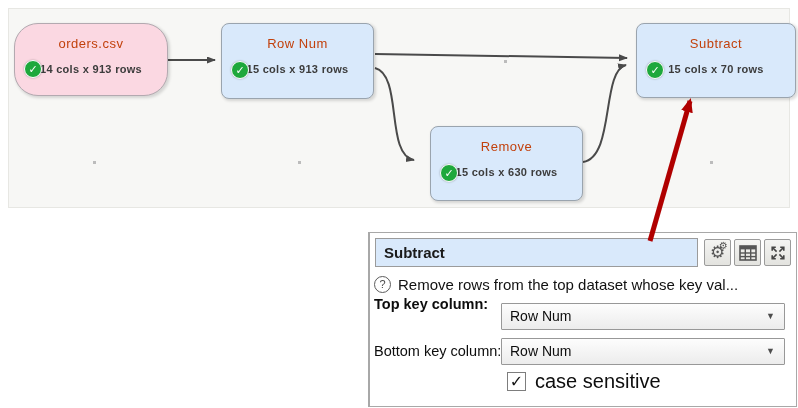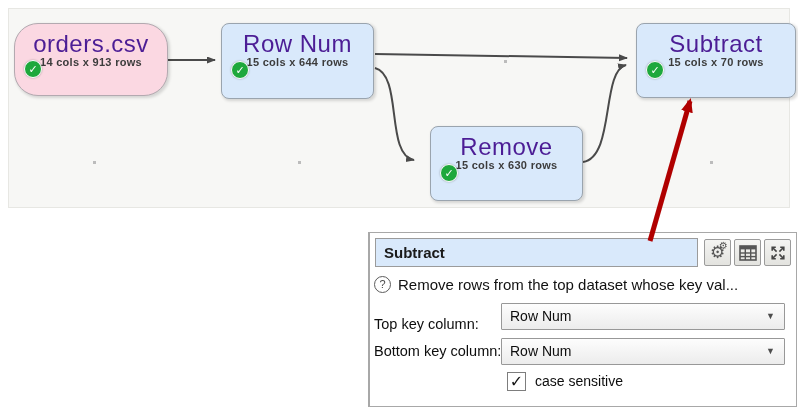--- a/index.html
+++ b/index.html
@@ -16,25 +16,25 @@
   }
   .grid-dot{position:absolute;width:3px;height:3px;background:#bcbcbc;}
   .node{
     position:absolute;box-sizing:border-box;text-align:center;
     border:1px solid #9aa4ae;box-shadow:1.5px 1.5px 3px rgba(0,0,0,.14);
     padding-top:9px;
   }
   .node-source{background:#fbd8e2;border-radius:24px;border-color:#b3a9b0;}
   .node-transform{background:#d9e9fb;border-radius:8px;}
   .node-title{
-    font-size:24px;color:#4c1d95;letter-spacing:.5px;line-height:22px;
+    font-size:13px;color:#c2410c;letter-spacing:.5px;line-height:22px;
     white-space:nowrap;
   }
   .node-sub{
-    font-size:11px;font-weight:700;color:#3c3c3c;letter-spacing:.3px;margin-top:1px;
+    font-size:11px;font-weight:700;color:#3c3c3c;letter-spacing:.3px;margin-top:8px;
   }
   .status-badge{
     position:absolute;left:9px;top:37px;width:18px;height:18px;border-radius:50%;
     background:#1ea83c;border:1px solid #ffffff;box-sizing:border-box;
     color:#fff;font-size:11px;font-weight:700;line-height:16px;text-align:center;
     box-shadow:0 0 2px rgba(0,0,0,.35);
   }
   .connectors{position:absolute;left:0;top:0;width:782px;height:200px;pointer-events:none;}
   
   .annotation{position:absolute;left:0;top:0;width:798px;height:408px;pointer-events:none;z-index:60;}
@@ -68,21 +68,21 @@
     position:absolute;left:131px;right:11px;height:27px;box-sizing:border-box;
     background:linear-gradient(#fdfdfd,#ececec);border:1px solid #989898;border-radius:1px;
     font-size:14px;color:#0d0d0d;line-height:25px;padding-left:8px;cursor:pointer;
   }
   .dd-arrow{position:absolute;right:9px;top:0;font-size:9px;color:#4d4d4d;line-height:25px;}
   .checkbox{
     position:absolute;left:137px;top:139px;width:19px;height:19px;box-sizing:border-box;
     background:#fff;border:1px solid #7d7d7d;text-align:center;cursor:pointer;
   }
   .checkbox .mark{font-size:16px;font-weight:700;color:#111;line-height:17px;}
-  .checkbox-label{position:absolute;left:165px;top:138px;font-size:14px;color:#0d0d0d;line-height:21px;text-align:center;}
+  .checkbox-label{position:absolute;left:165px;top:138px;font-size:20px;color:#0d0d0d;line-height:21px;text-align:center;}
 </style>
 </head>
 <body>
 
 <div class="canvas">
 
   <div class="grid-dot" style="left:84px;top:51px"></div>
   <div class="grid-dot" style="left:289px;top:51px"></div>
   <div class="grid-dot" style="left:495px;top:51px"></div>
   <div class="grid-dot" style="left:701px;top:51px"></div>
@@ -105,21 +105,21 @@
 
   <div class="node node-source" style="left:5px;top:14px;width:154px;height:73px;">
     <span class="status-badge" style="top:36px">✓</span>
     <div class="node-title">orders.csv</div>
     <div class="node-sub">14 cols x 913 rows</div>
   </div>
 
   <div class="node node-transform" style="left:212px;top:14px;width:153px;height:76px;">
     <span class="status-badge">✓</span>
     <div class="node-title">Row Num</div>
-    <div class="node-sub">15 cols x 644 rows</div>
+    <div class="node-sub">15 cols x 913 rows</div>
   </div>
 
   <div class="node node-transform" style="left:421px;top:117px;width:153px;height:75px;">
     <span class="status-badge">✓</span>
     <div class="node-title">Remove</div>
     <div class="node-sub">15 cols x 630 rows</div>
   </div>
 
   <div class="node node-transform" style="left:627px;top:14px;width:160px;height:75px;">
     <span class="status-badge">✓</span>
@@ -154,21 +154,21 @@
       <path d="M9.4,6.6 L13.8,2.2 M10.2,2.2 L13.8,2.2 L13.8,5.8"></path>
       <path d="M6.6,9.4 L2.2,13.8 M2.2,10.2 L2.2,13.8 L5.8,13.8"></path>
       <path d="M9.4,9.4 L13.8,13.8 M10.2,13.8 L13.8,13.8 L13.8,10.2"></path>
     </svg>
   </div>
 
   <div class="help-row">
     <span class="help-icon">?</span><span class="help-text">Remove rows from the top dataset whose key val...</span>
   </div>
 
-  <div class="field-label" style="top:78px;">Top key column:</div>
+  <div class="field-label" style="top:58px;font-weight:bold;">Top key column:</div>
   <div class="dropdown" style="top:70px;">
     <span>Row Num</span>
     <span class="dd-arrow">▼</span>
   </div>
 
   <div class="field-label" style="top:105px;">Bottom key column:</div>
   <div class="dropdown" style="top:105px;">
     <span>Row Num</span>
     <span class="dd-arrow">▼</span>
   </div>

